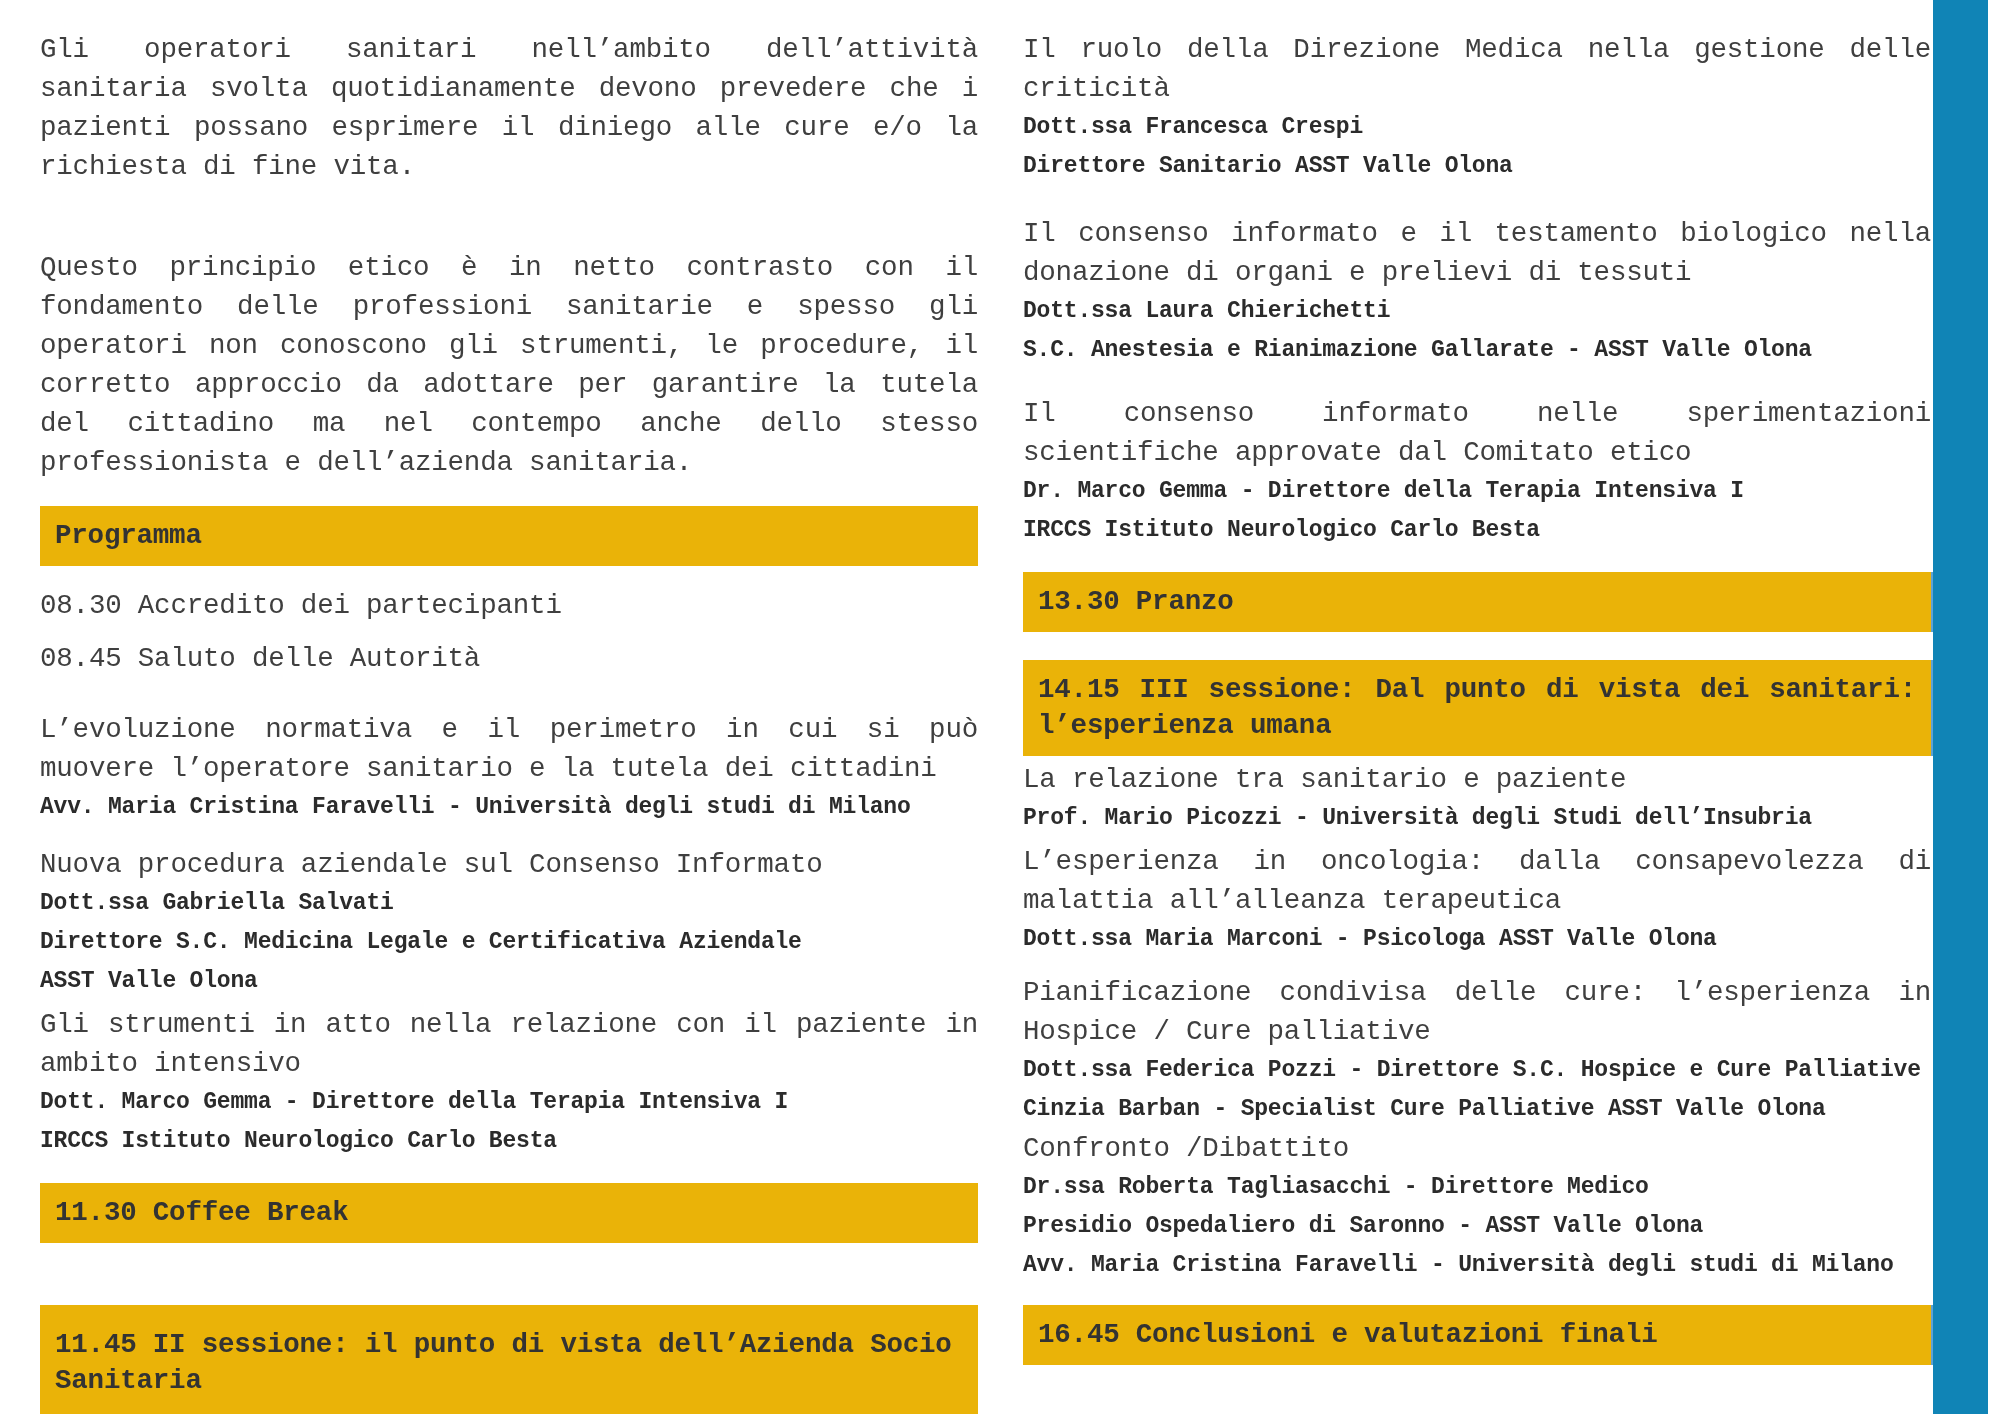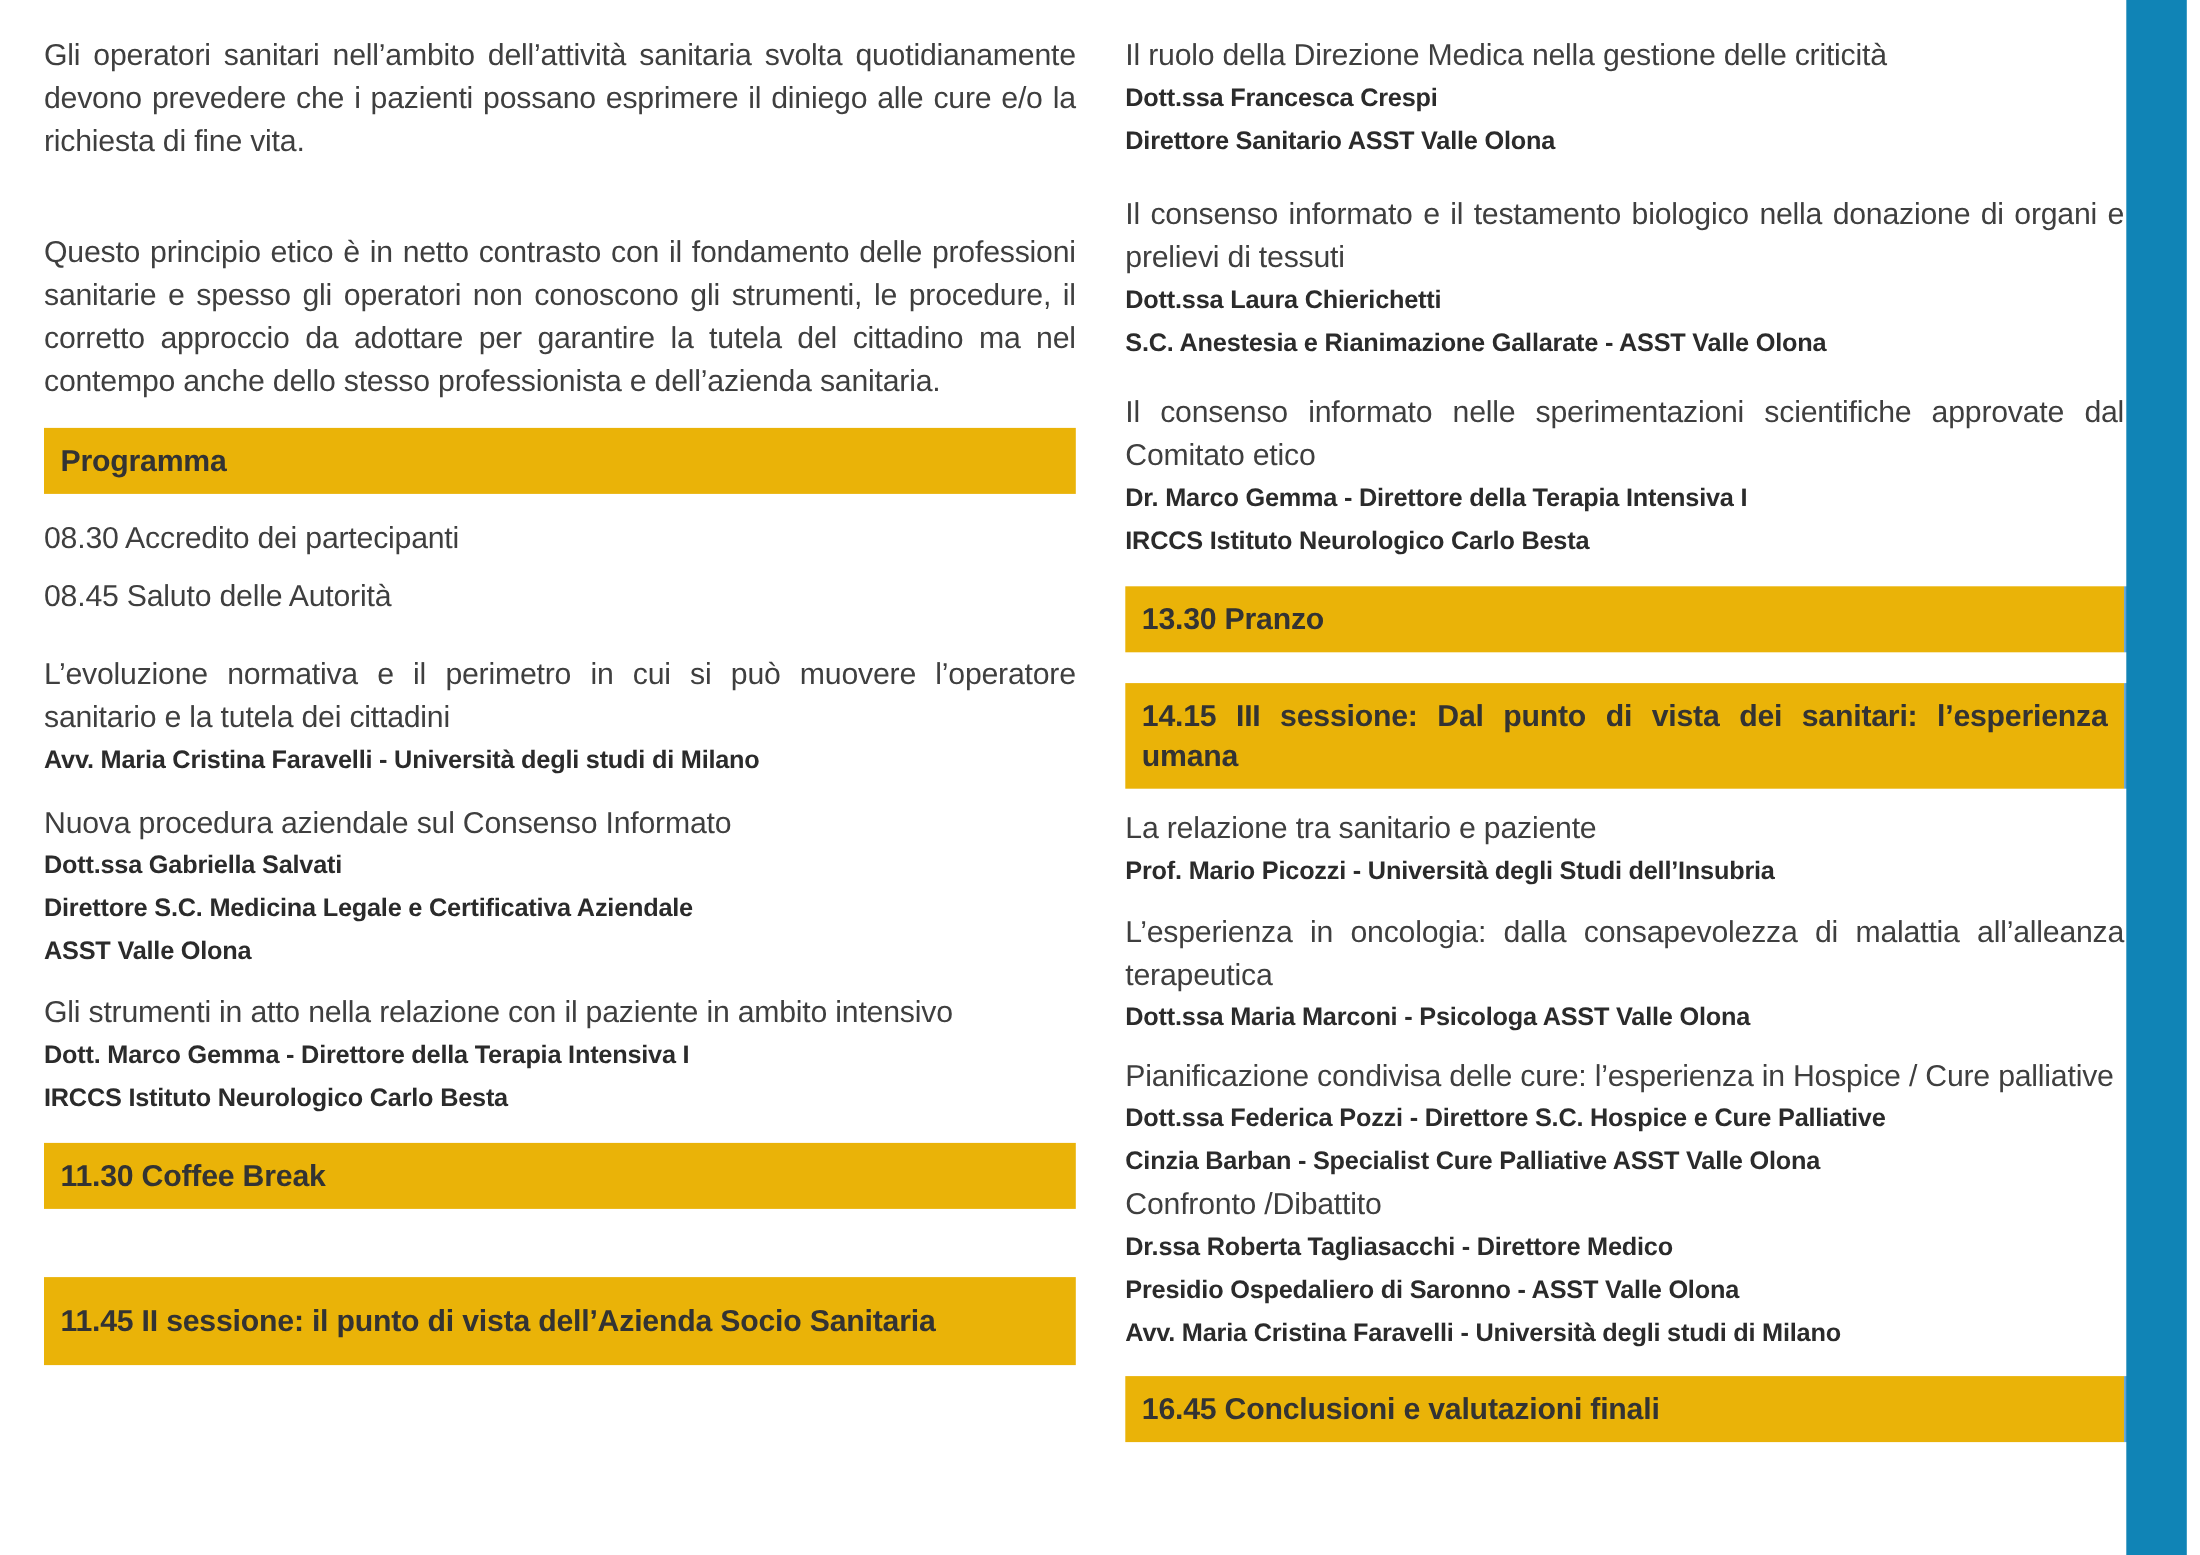--- a/index.html
+++ b/index.html
@@ -3,21 +3,21 @@
 <meta charset="utf-8">
 <style>
   * { margin: 0; padding: 0; box-sizing: border-box; }
   html, body { background: #ffffff; }
   .page {
     position: relative;
     width: 1988px;
     height: 1414px;
     background: #ffffff;
     overflow: hidden;
-    font-family: Liberation Sans, sans-serif;
+    font-family: Liberation Mono, monospace;
     letter-spacing: -0.2px;
   }
   .accent-bar {
     position: absolute;
     left: 1933px; top: 0;
     width: 67px; height: 1414px;
     background: #1084b6;
   }
   .col { position: absolute; top: 30px; }
   .col-left  { left: 40px;  width: 938px; }
@@ -50,21 +50,21 @@
     position: absolute;
     top: 0; bottom: 0;
     right: -9px; width: 9px;
     background: #5ea2d4;
   }
   .talk p { margin: 0; }
 
   .mt0  { margin-top: 0; }
   .mt12 { }
   .mt14 { margin-top: 14px; }
-  .mt16 { margin-top: 16px; }
+  .mt16 { margin-top: 4px; }
   .mt18 { margin-top: 18px; }
   .mt20 { margin-top: 20px; }
   .mt22 { margin-top: 22px; }
   .mt24 { margin-top: 24px; }
   .mt28 { margin-top: 28px; }
   .mt32 { margin-top: 32px; }
   .mt40 { margin-top: 62px; }
 </style>
 </head>
 <body>

